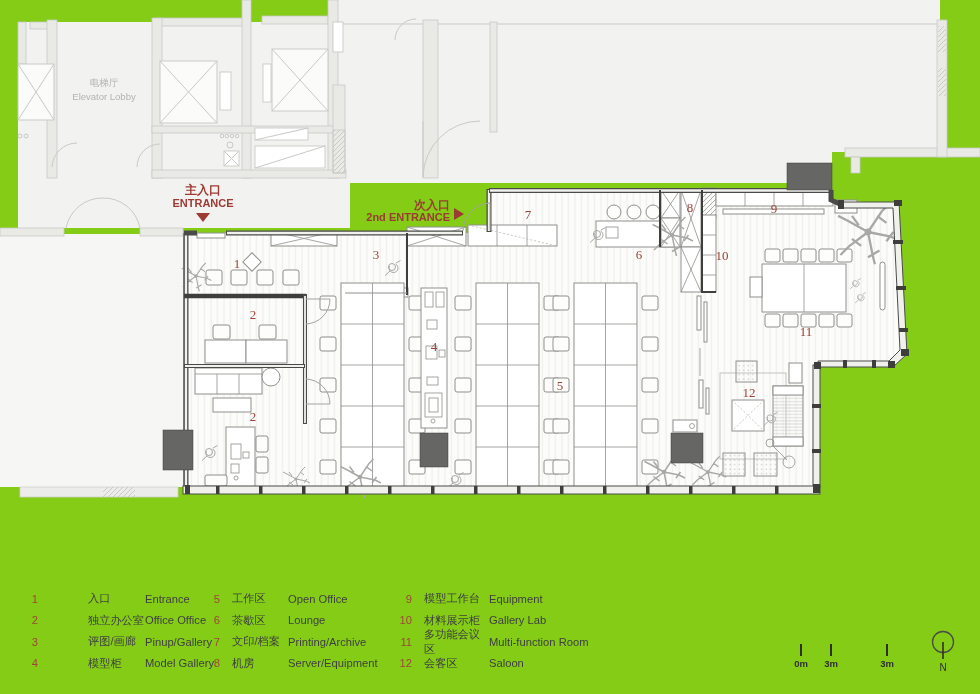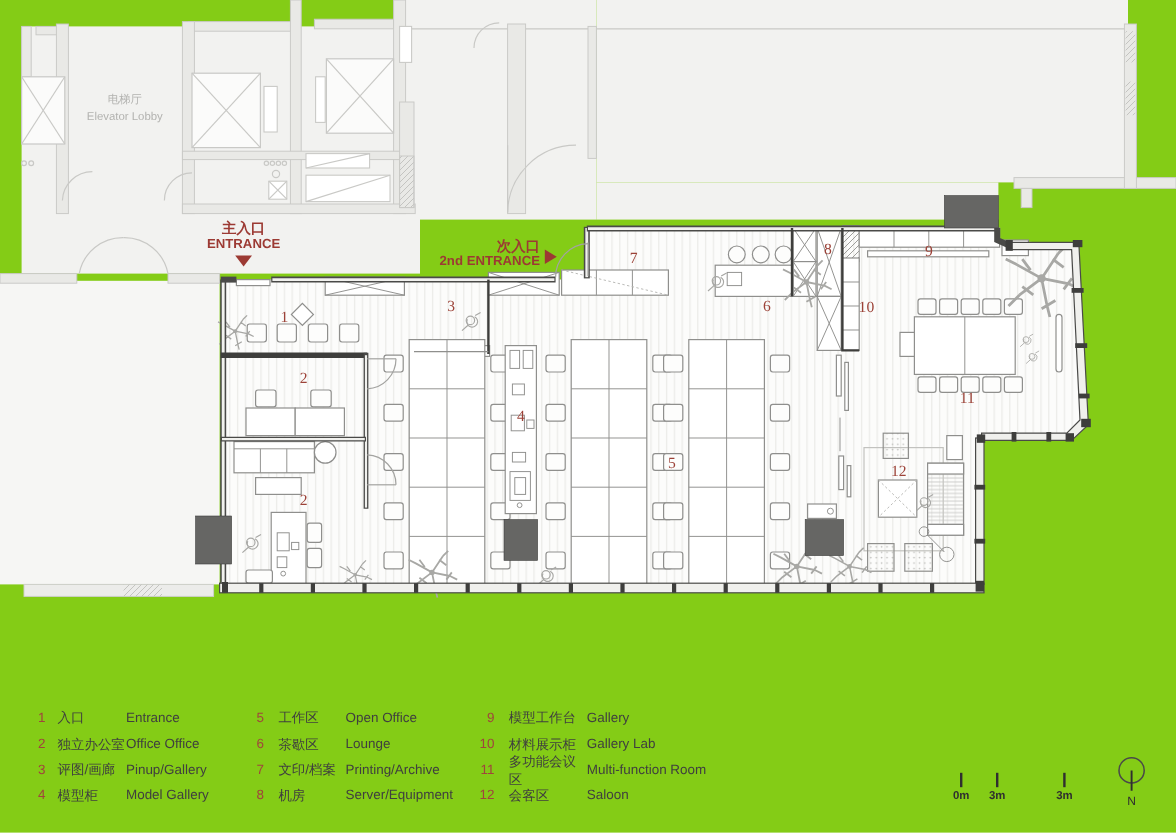--- a/index.html
+++ b/index.html
@@ -35,21 +35,21 @@
   .entzh{fill:#9c3a33;font-size:12px;font-weight:bold;text-anchor:middle;}
   .enten{fill:#9c3a33;font-size:11px;font-weight:bold;text-anchor:middle;}
   .entzh2{fill:#9c3a33;font-size:12px;font-weight:bold;text-anchor:end;}
   .enten2{fill:#9c3a33;font-size:11px;font-weight:bold;text-anchor:end;}
   .tri{fill:#9c3a33;stroke:none;}
   
   .legend-col{position:absolute;top:588px;}
   .lrow{display:flex;align-items:center;height:21.5px;font-size:11.2px;color:#3f3f3f;}
   .lnum{width:16px;text-align:right;color:#a0453c;flex:none;}
   .lzh{flex:none;}
-  .colA{left:22px;}  .colA .lnum{margin-right:10px;} .colA .lzh{width:57px;}
+  .colA{left:22px;}  .colA .lnum{margin-right:10px;} .colA .lzh{width:57px;margin-left:40px;}
   .colB{left:204px;} .colB .lnum{margin-right:12px;} .colB .lzh{width:56px;}
   .colC{left:396px;} .colC .lnum{margin-right:12px;} .colC .lzh{width:65px;}
   
   .sb-tick{position:absolute;width:2.2px;height:12px;background:#2f2f2f;top:644px;}
   .sb-label{position:absolute;top:658px;width:26px;text-align:center;font-size:9.5px;color:#2f2f2f;font-weight:bold;}
   .north{position:absolute;left:923px;top:628px;width:40px;height:46px;}
 </style>
 </head>
 <body>
 
@@ -510,21 +510,21 @@
     <span class="lnum">8</span>
     <span class="lzh">机房</span>
     <span class="len">Server/Equipment</span>
   </div>
 </div>
 
 <div class="legend-col colC">
   <div class="lrow">
     <span class="lnum">9</span>
     <span class="lzh">模型工作台</span>
-    <span class="len">Gallery</span>
+    <span class="len">Equipment</span>
   </div>
   <div class="lrow">
     <span class="lnum">10</span>
     <span class="lzh">材料展示柜</span>
     <span class="len">Gallery Lab</span>
   </div>
   <div class="lrow">
     <span class="lnum">11</span>
     <span class="lzh">多功能会议区</span>
     <span class="len">Multi-function Room</span>

